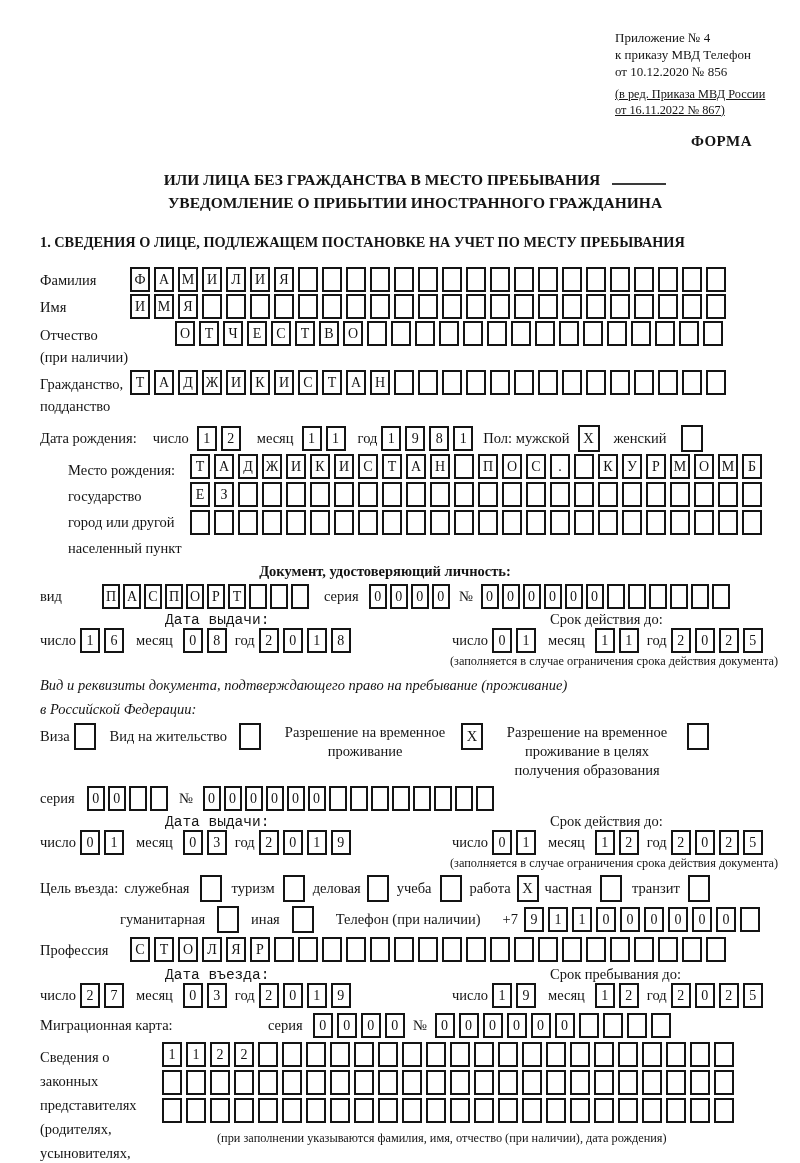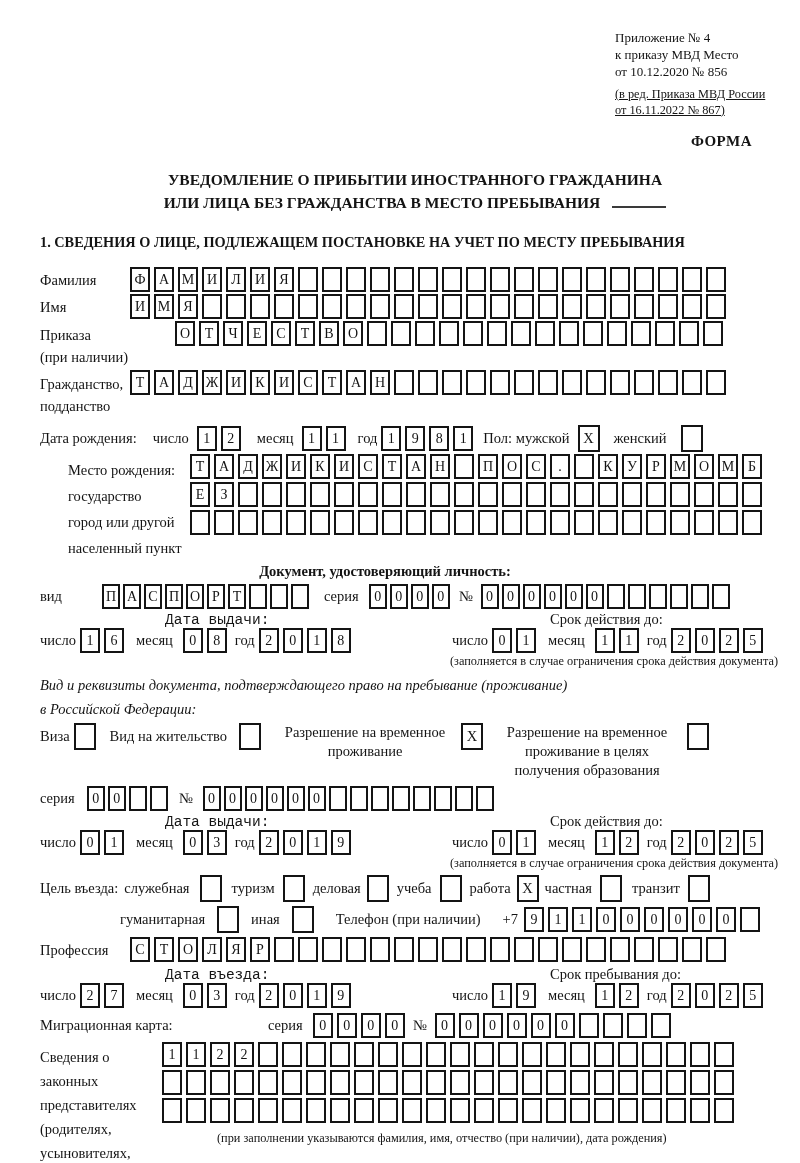--- a/index.html
+++ b/index.html
@@ -51,31 +51,31 @@
   .ml22{margin-left:22px;} .ml26{margin-left:26px;}
   .rep-note { font-size:12.3px; margin-top:5px; margin-left:55px; }
 </style>
 </head>
 <body>
 
 <div class="page">
 
   <div class="appendix">
     <div>Приложение № 4</div>
-    <div>к приказу МВД Место</div>
+    <div>к приказу МВД Телефон</div>
     <div>от 10.12.2020 № 856</div>
     <div class="appendix-edit">(в ред. Приказа МВД России</div>
     <div class="appendix-edit" style="margin-top:0">от 16.11.2022 № 867)</div>
   </div>
 
   <div class="form-label">ФОРМА</div>
 
   <div class="title">
+    <div><span>ИЛИ ЛИЦА БЕЗ ГРАЖДАНСТВА В МЕСТО ПРЕБЫВАНИЯ</span><span class="blank-line"></span></div>
     <div>УВЕДОМЛЕНИЕ О ПРИБЫТИИ ИНОСТРАННОГО ГРАЖДАНИНА</div>
-    <div><span>ИЛИ ЛИЦА БЕЗ ГРАЖДАНСТВА В МЕСТО ПРЕБЫВАНИЯ</span><span class="blank-line"></span></div>
   </div>
 
   <div class="section-heading">1. СВЕДЕНИЯ О ЛИЦЕ, ПОДЛЕЖАЩЕМ ПОСТАНОВКЕ НА УЧЕТ ПО МЕСТУ ПРЕБЫВАНИЯ</div>
 
   <div class="row">
     <span class="lbl w1">Фамилия</span>
     <span class="cells">
         <span class="cell">Ф</span>
         <span class="cell">А</span>
         <span class="cell">М</span>
@@ -130,21 +130,21 @@
         <span class="cell"></span>
         <span class="cell"></span>
         <span class="cell"></span>
         <span class="cell"></span>
         <span class="cell"></span>
       </span>
   </div>
 
   <div class="row">
     <span class="lbl lbl2 wpat">
-      <span>Приказа</span><br>
+      <span>Отчество</span><br>
       <span>(при наличии)</span>
     </span>
     <span class="cells">
         <span class="cell">О</span>
         <span class="cell">Т</span>
         <span class="cell">Ч</span>
         <span class="cell">Е</span>
         <span class="cell">С</span>
         <span class="cell">Т</span>
         <span class="cell">В</span>

